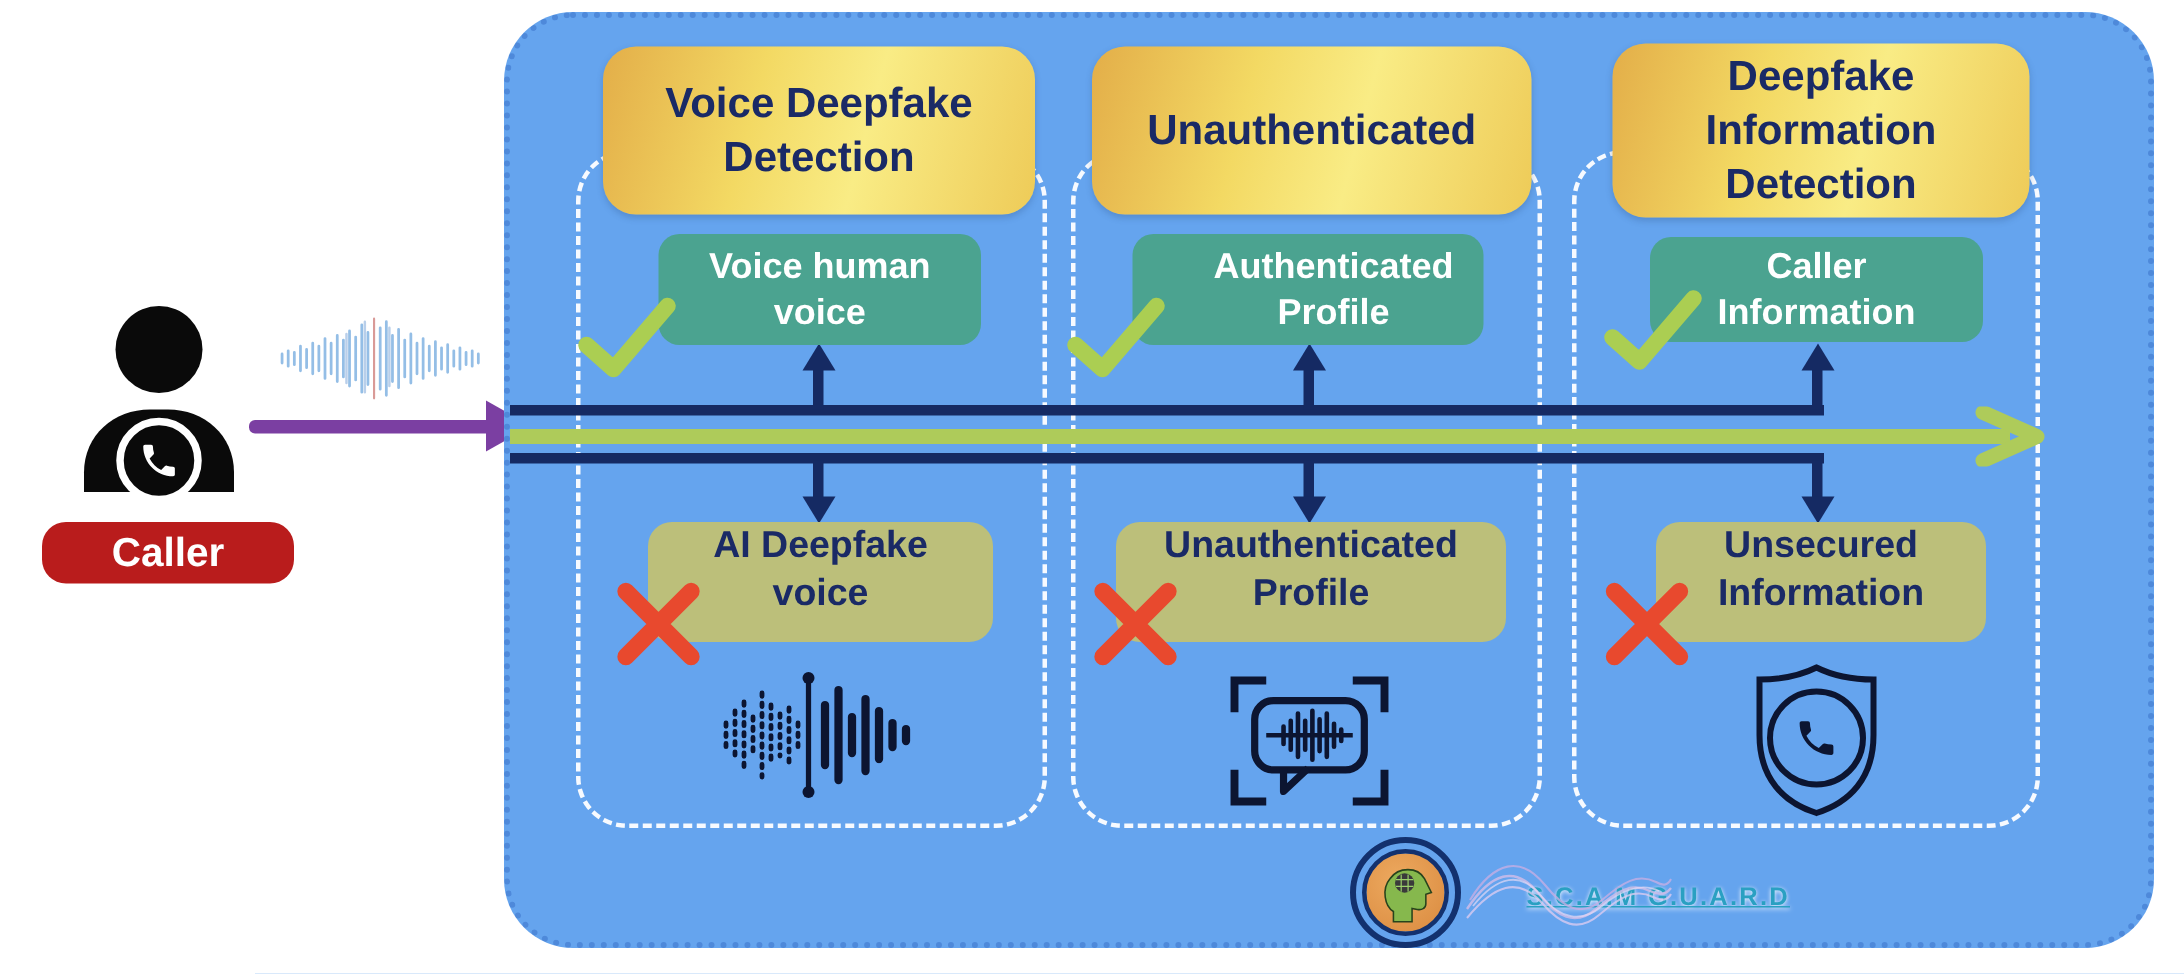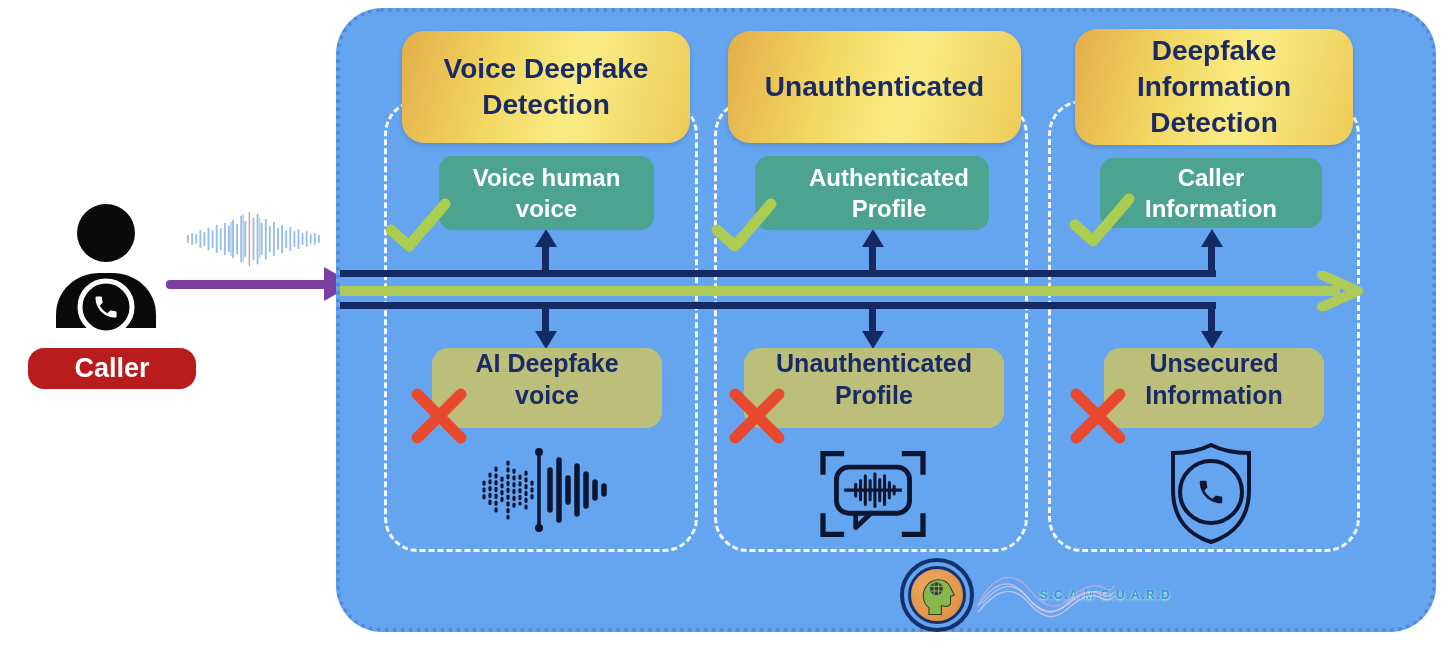--- a/index.html
+++ b/index.html
@@ -52,22 +52,22 @@
                   font-weight:bold; font-size:27px; display:flex;
                   align-items:center; justify-content:center; }
   .purple-line { left:166px; top:280px; width:162px; height:9px;
                  background:#7b3fa2; border-radius:4px; }
   .purple-head { left:324px; top:267px; width:0; height:0;
                  border-top:17px solid transparent; border-bottom:17px solid transparent;
                  border-left:30px solid #7b3fa2; }
 
   
   .brand { left:673px; top:576px; width:185px; height:26px; text-align:center;
-           color:#2aa0c2; font-weight:bold; font-size:12px; letter-spacing:1.5px;
-           text-shadow:0 1px 3px rgba(255,255,255,.95); }
+           color:#2aa0c2; font-weight:bold; font-size:17px; letter-spacing:1.5px;
+           text-shadow:0 1px 3px rgba(255,255,255,.95);text-decoration:underline; }
   .logo-outer { left:908px; top:554px; width:74px; height:74px; border-radius:50%;
                 border:4px solid #13316e; display:flex; align-items:center;
                 justify-content:center; background:#65a4ee; }
   .logo-inner { width:58px; height:58px; border-radius:50%;
                 background:radial-gradient(circle at 40% 35%, #eda95f, #d98a3f);
                 border:3px solid #13316e; display:flex; align-items:center;
                 justify-content:center; }
 </style>
 </head>
 <body>

